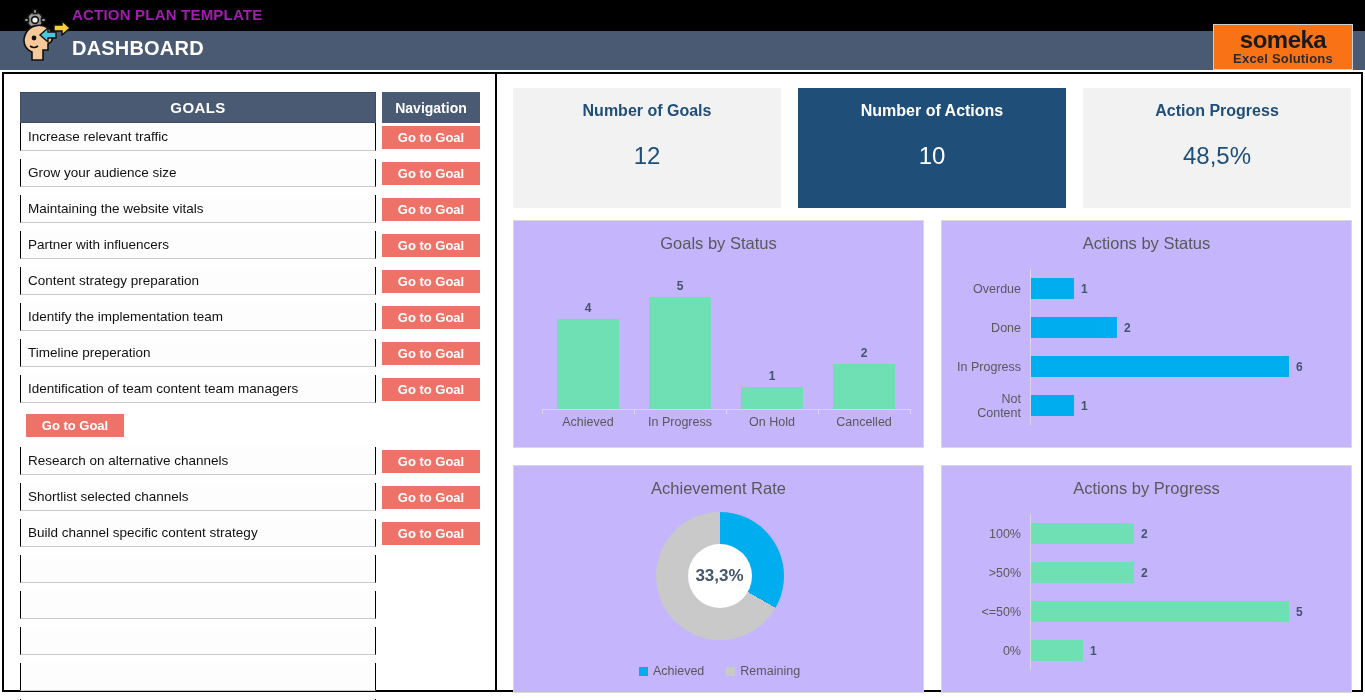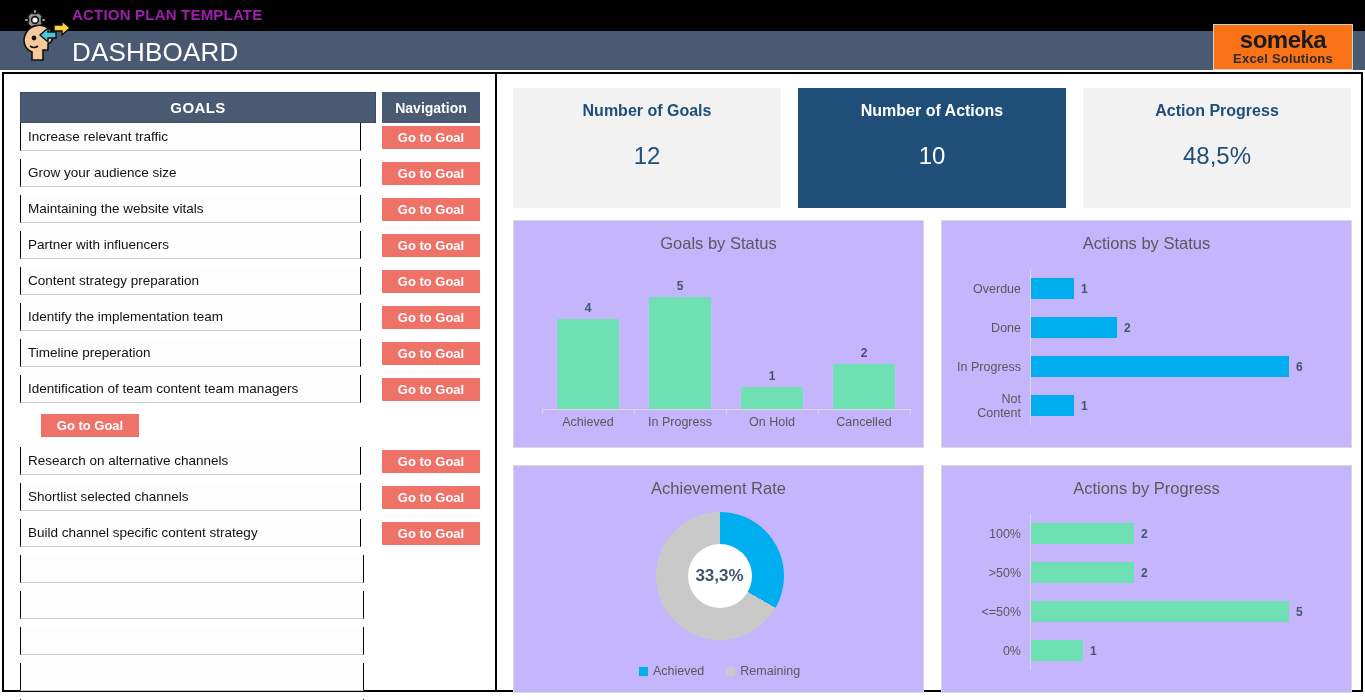--- a/index.html
+++ b/index.html
@@ -21,21 +21,21 @@
   .header-slate {
     position: absolute; left: 0; top: 31px; width: 1365px; height: 39px;
     background: #4A5A73;
   }
   .header-title-small {
     position: absolute; left: 72px; top: 6px;
     color: #a21caf; font-size: 15px; font-weight: bold; letter-spacing: .2px;
   }
   .header-title-big {
     position: absolute; left: 72px; top: 37px;
-    color: #FFFFFF; font-size: 26px; font-weight: normal; letter-spacing: .2px;
+    color: #FFFFFF; font-size: 20px; font-weight: bold; letter-spacing: .2px;
   }
   .header-icon {
     position: absolute; left: 18px; top: 8px; width: 52px; height: 56px;
   }
   .logo-box {
     position: absolute; right: 12px; top: 8px;
     width: 140px; height: 46px; background: #f97316;
     border: 1px solid #cfcfcf;
     display: flex; flex-direction: column; align-items: center; justify-content: center; margin-top: 16px;
   }
@@ -76,21 +76,21 @@
     width: 356px; height: 28px;
     border-left: 1px solid #000; border-right: 1px solid #000;
     border-bottom: 1px solid #c9c9c9;
     background: #fdfdfd;
     display: flex; align-items: center;
     padding-left: 7px;
     font-size: 13.5px; color: #111;
     white-space: nowrap; overflow: hidden;
   }
   .goal-row:last-child .goal-cell { border-bottom: 1px solid #000; }
-  .nav-cell { width: 98px; margin-left: 21px; height: 28px; display: flex; align-items: center; }
+  .nav-cell { width: 98px; margin-left: 6px; height: 28px; display: flex; align-items: center; }
   .goto-btn {
     width: 98px; height: 23px; background: #EF7269; color: #fff;
     display: flex; align-items: center; justify-content: center;
     font-size: 13px; font-weight: bold; cursor: pointer;
   }
 
   
   .dash { position: absolute; left: 513px; top: 88px; width: 840px; }
 
   .kpis { display: flex; gap: 17px; }

